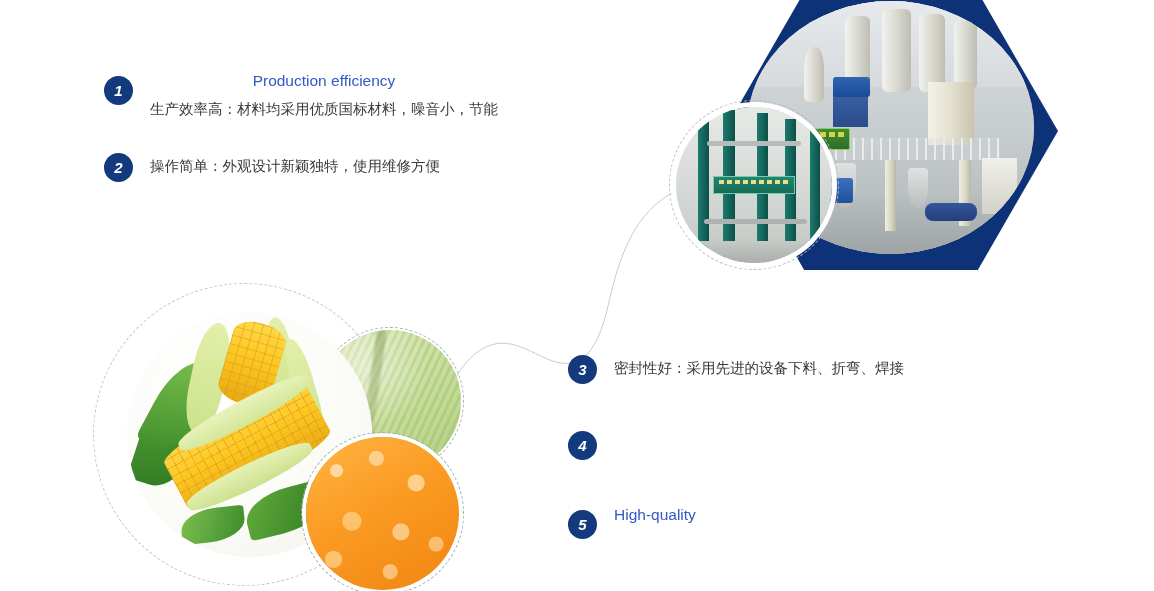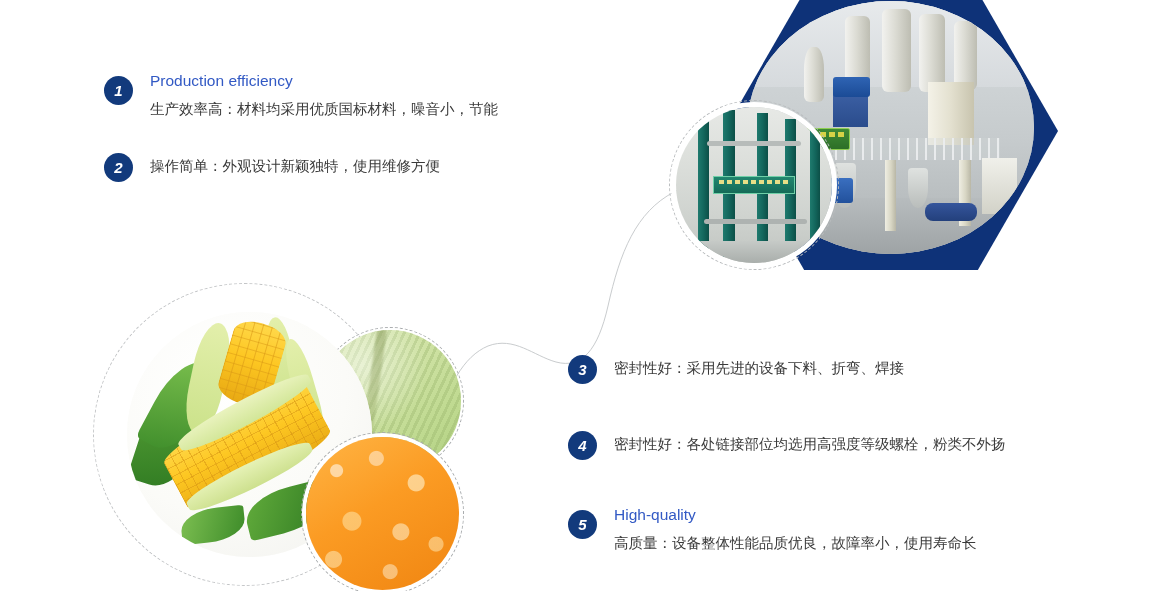--- a/index.html
+++ b/index.html
@@ -46,20 +46,21 @@
   .feature-text {
     margin-left: 17px;
     padding-top: 0px;
   }
   .feature-title {
     color: #3259c4;
     font-size: 15.5px;
     line-height: 20px;
     white-space: nowrap;
     font-weight: normal;
+    text-align: center;
   }
   .feature-desc {
     color: #3a3a3a;
     font-size: 14.5px;
     line-height: 22px;
     white-space: nowrap;
     margin-top: 7px;
   }
 
   .f1 { left: 104px; top: 71px; }
@@ -400,25 +401,23 @@
   <div class="feature f3">
     <div class="badge">3</div>
     <div class="feature-text">
       <div class="feature-desc">密封性好：采用先进的设备下料、折弯、焊接</div>
     </div>
   </div>
 
   <div class="feature f4">
     <div class="badge">4</div>
     <div class="feature-text">
-      <div class="feature-desc">密封性好：各处链接部位均选用高强度等级螺栓，粉类不外扬</div>
     </div>
   </div>
 
   <div class="feature f5">
     <div class="badge">5</div>
     <div class="feature-text">
       <div class="feature-title">High-quality</div>
-      <div class="feature-desc">高质量：设备整体性能品质优良，故障率小，使用寿命长</div>
     </div>
   </div>
 
 </div>
 
 </body></html>

